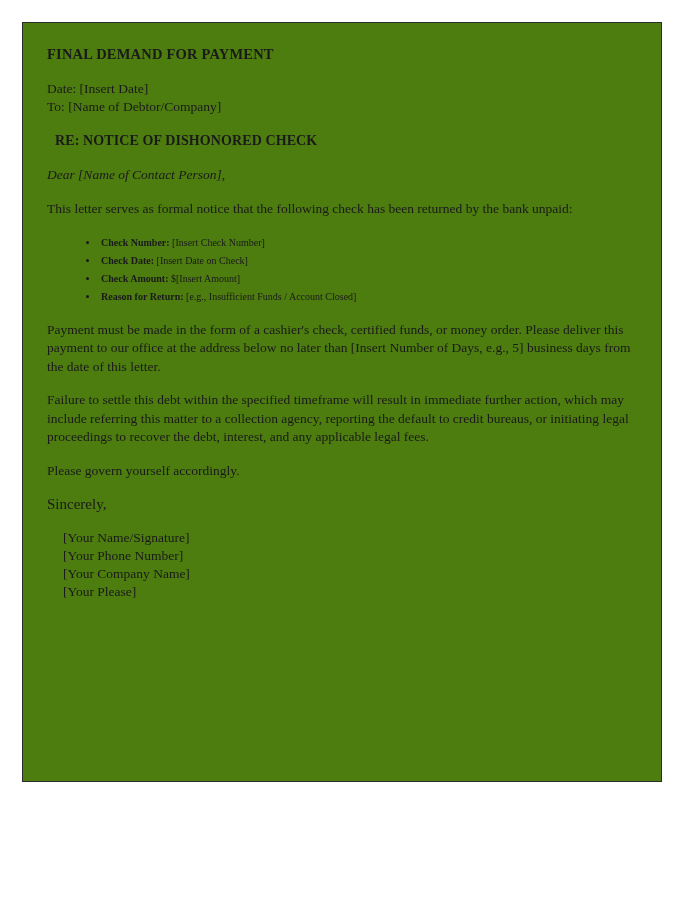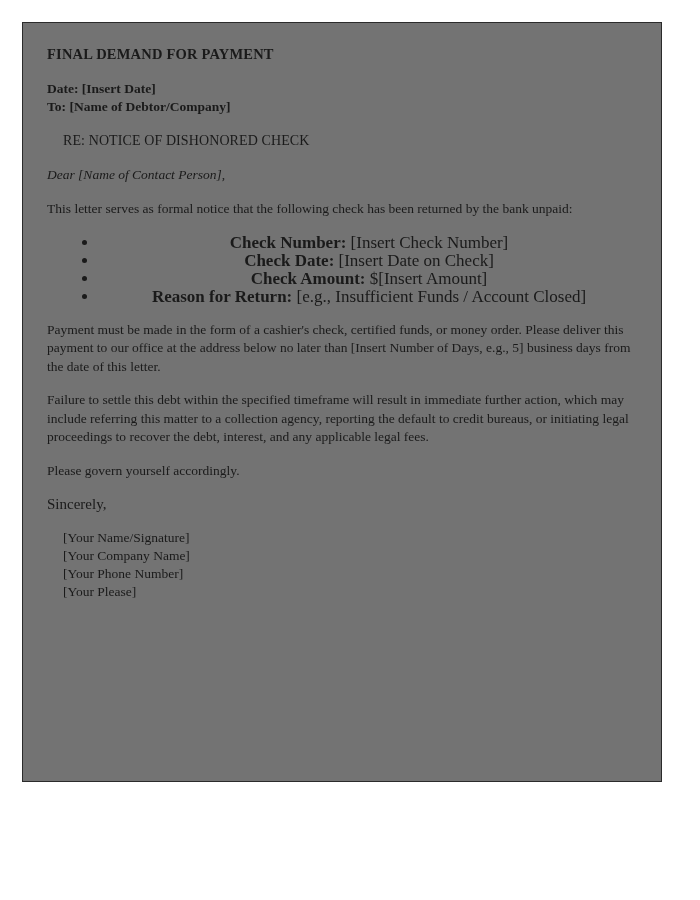--- a/index.html
+++ b/index.html
@@ -15,51 +15,50 @@
     -webkit-font-smoothing: antialiased;
   }
 
   .page-sheet {
     position: absolute;
     left: 22px;
     top: 22px;
     width: 640px;
     height: 760px;
     border: 1.5px solid #2b2b2b;
-    background: #737373;
+    background: #4d7c0f;
     box-sizing: border-box;
     overflow: hidden;
   }
 
   .doc-body {
     padding: 22px 24px 0 24px;
     box-sizing: border-box;
   }
 
   .doc-title {
     font-size: 14.5px;
     font-weight: bold;
     letter-spacing: 0.2px;
     margin: 0 0 17px 0;
     line-height: 1.25;
   }
 
   .meta-block {
     margin: 0 0 16px 0;
-    font-weight: bold;
   }
   .meta-line {
     font-size: 13.5px;
     line-height: 18px;
   }
 
   .subject-line {
     font-size: 14px;
-    font-weight: normal;
-    margin: 0 0 16px 16px;
+    font-weight: bold;
+    margin: 0 0 16px 8px;
     line-height: 1.3;
     letter-spacing: 0.1px;
   }
 
   .salutation {
     font-size: 13.5px;
     line-height: 18px;
     margin: 0 0 16px 0;
     font-style: italic;
   }
@@ -70,24 +69,23 @@
     margin: 10px 0 15px 0;
     text-align: left;
   }
 
   .detail-list {
     list-style: disc;
     margin: 0 0 15px 0;
     padding-left: 52px;
   }
   .detail-list li {
-    font-size: 17px;
+    font-size: 10px;
     line-height: 18px;
     padding-left: 2px;
-    text-align: center;
   }
   .detail-label {
     font-weight: bold;
   }
 
   .bold-inline {
     font-weight: bold;
   }
 
   .closing {
@@ -146,19 +144,19 @@
     <p class="para">Payment must be made in the form of a cashier's check, certified funds, or money order. Please deliver this payment to our office at the address below no later than [Insert Number of Days, e.g., 5] business days from the date of this letter.</p>
 
     <p class="para">Failure to settle this debt within the specified timeframe will result in immediate further action, which may include referring this matter to a collection agency, reporting the default to credit bureaus, or initiating legal proceedings to recover the debt, interest, and any applicable legal fees.</p>
 
     <p class="para">Please govern yourself accordingly.</p>
 
     <p class="closing">Sincerely,</p>
 
     <div class="signature-block">
       <div class="signature-line">[Your Name/Signature]</div>
+      <div class="signature-line">[Your Phone Number]</div>
       <div class="signature-line">[Your Company Name]</div>
-      <div class="signature-line">[Your Phone Number]</div>
       <div class="signature-line">[Your Please]</div>
     </div>
 
   </div>
 </div>
 
 </body></html>

